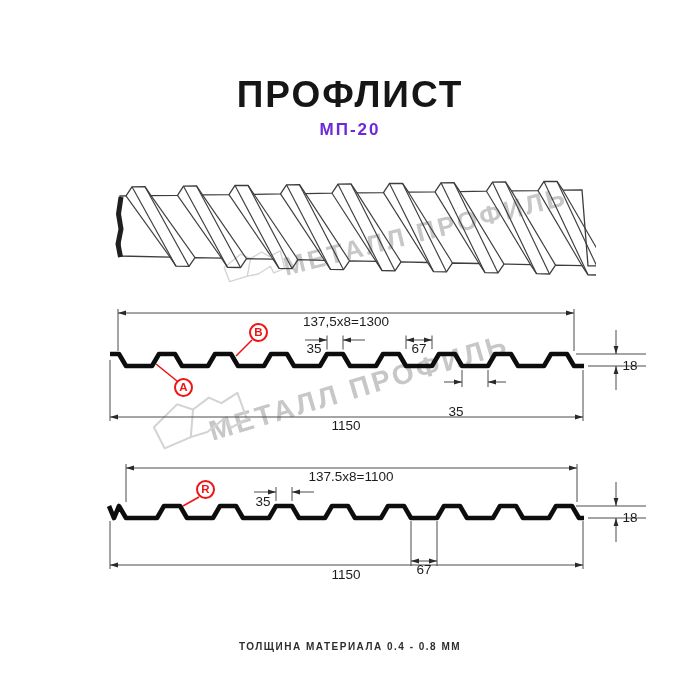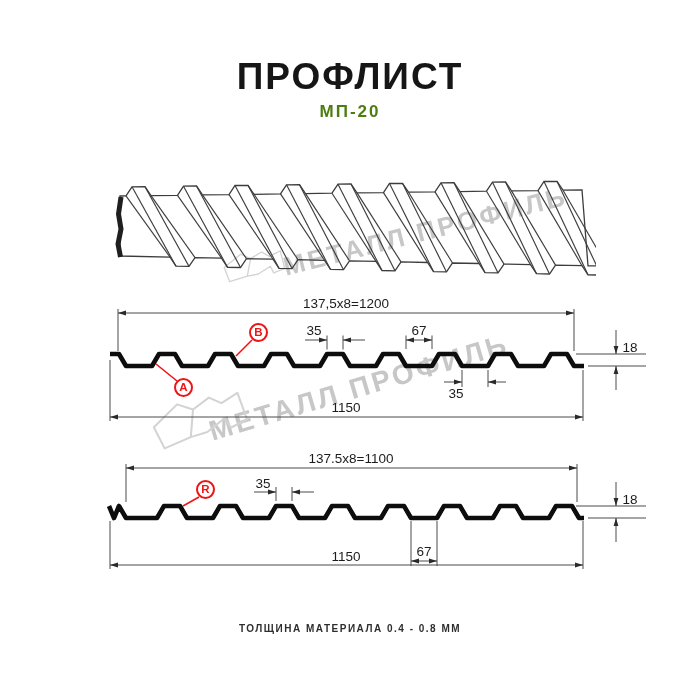--- a/index.html
+++ b/index.html
@@ -1,21 +1,21 @@
 <!DOCTYPE html>
 <html><head>
 <meta charset="utf-8">
 <style>
   html,body{margin:0;padding:0;background:#ffffff;}
   body{width:700px;height:700px;position:relative;overflow:hidden;
        font-family:"Liberation Sans",sans-serif;}
   .abs{position:absolute;}
-  .ctr{transform:translate(-50%,-50%);white-space:nowrap;}
+  .ctr{transform:translate(-50%,-50%);white-space:nowrap;margin-top:18px;}
   #title{left:350px;top:77px;font-size:37px;font-weight:bold;color:#161616;letter-spacing:2px;}
-  #subtitle{left:350px;top:112px;font-size:17px;font-weight:bold;color:#4d7c0f;letter-spacing:2px;}
+  #subtitle{left:350px;top:112px;font-size:17px;font-weight:bold;color:#6d28d9;letter-spacing:2px;}
   #footer{left:350px;top:628px;font-size:10px;font-weight:bold;color:#2e2e2e;letter-spacing:1.5px;}
   .dim{font-size:13.5px;color:#1c1c1c;}
   .wm{color:#c7c7c7;font-weight:bold;z-index:1;transform-origin:0 50%;letter-spacing:3px;}
   #wm1{left:284px;top:252px;font-size:26px;transform:rotate(-14.2deg);}
   #wm2{left:210px;top:416px;font-size:28px;transform:rotate(-16.5deg);}
   #drawing{left:0;top:0;z-index:2;}
   .txt{z-index:3;}
   .redcircle{width:15px;height:15px;border:2px solid #ed1515;border-radius:50%;
              color:#ed1515;font-size:11.5px;font-weight:bold;text-align:center;
              line-height:15px;z-index:3;}
@@ -128,21 +128,21 @@
     <path d="M276,492 L268,489.6 L268,494.4 Z"></path>
       <path d="M292,492 L300,489.6 L300,494.4 Z"></path>
     <path d="M411,561 L419,558.6 L419,563.4 Z"></path>
       <path d="M437,561 L429,558.6 L429,563.4 Z"></path>
     <path d="M616,506 L613.6,498 L618.4,498 Z"></path>
       <path d="M616,518 L613.6,526 L618.4,526 Z"></path>
   </g>
   <line x1="199" y1="497" x2="183" y2="506" stroke="#ed1515" stroke-width="1.6"></line>
 </svg>
 
-<div class="abs ctr dim txt" style="left:346px;top:303px;">137,5x8=1200</div>
+<div class="abs ctr dim txt" style="left:346px;top:303px;">137,5x8=1300</div>
 <div class="abs ctr dim txt" style="left:314px;top:330px;">35</div>
 <div class="abs ctr dim txt" style="left:419px;top:330px;">67</div>
 <div class="abs ctr dim txt" style="left:456px;top:393px;">35</div>
 <div class="abs ctr dim txt" style="left:630px;top:347px;">18</div>
 <div class="abs ctr dim txt" style="left:346px;top:407px;">1150</div>
 
 <div class="abs ctr dim txt" style="left:351px;top:458px;">137.5x8=1100</div>
 <div class="abs ctr dim txt" style="left:263px;top:483px;">35</div>
 <div class="abs ctr dim txt" style="left:424px;top:551px;">67</div>
 <div class="abs ctr dim txt" style="left:630px;top:499px;">18</div>

